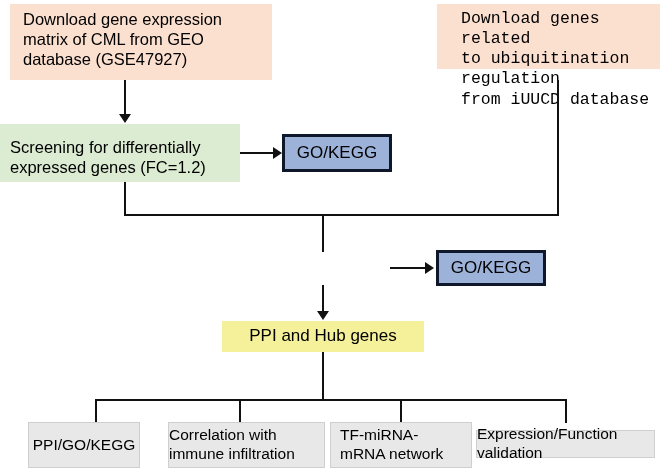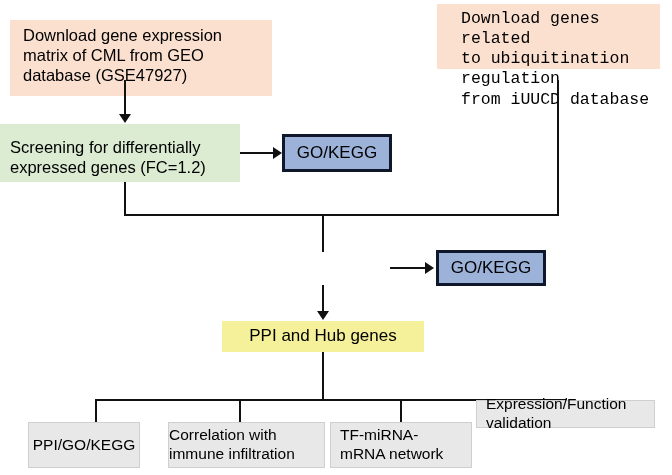--- a/index.html
+++ b/index.html
@@ -18,32 +18,32 @@
     color:#000000;
     line-height:1.22;
     white-space:pre-line;
   }
   .pink{background:#fbe0d0;}
   .green{background:#dcecd2;}
   .blue{background:#9cb2d8;border:3px solid #0f172a;}
   .yellow{background:#f5f09a;}
   .gray{background:#e8e8e8;border:1px solid #cfcfcf;}
 
-  .n-src1{left:10px;top:20px;width:262px;height:76px;padding:5px 0 4px 13px;font-size:16.5px;align-items:flex-start;}
+  .n-src1{left:10px;top:4px;width:262px;height:76px;padding:5px 0 4px 13px;font-size:16.5px;align-items:flex-start;}
   .n-src2{left:437px;top:4px;width:223px;height:65px;padding:5px 0 0 24px;font-size:16.5px;align-items:flex-start;font-family:Liberation Mono, monospace;}
   .n-screen{left:0px;top:124px;width:240px;height:58px;padding:8px 0 0 10px;font-size:16.5px;}
   .n-gokegg1{left:282px;top:134px;width:110px;height:38px;justify-content:center;font-size:17px;}
   .n-uuc{left:254px;top:252px;width:136px;height:33px;justify-content:center;font-size:17px;}
   .n-gokegg2{left:436px;top:250px;width:110px;height:36px;justify-content:center;font-size:17px;}
   .n-ppi{left:222px;top:321px;width:202px;height:31px;justify-content:center;font-size:17px;}
 
   .n-b1{left:28px;top:422px;width:112px;height:46px;justify-content:center;font-size:15.5px;text-align:center;}
   .n-b2{left:168px;top:422px;width:157px;height:46px;font-size:15.5px;}
   .n-b3{left:330px;top:422px;width:142px;height:46px;padding-left:9px;font-size:15.5px;}
-  .n-b4{left:476px;top:400px;width:179px;height:28px;padding-left:9px;font-size:15.5px;}
+  .n-b4{left:476px;top:430px;width:179px;height:28px;font-size:15.5px;}
 
   .ln{position:absolute;background:#111111;}
   .vl{width:2px;}
   .hl{height:2px;}
   .arrow-d{
     position:absolute;width:0;height:0;
     border-left:6px solid transparent;
     border-right:6px solid transparent;
     border-top:9px solid #111111;
   }

